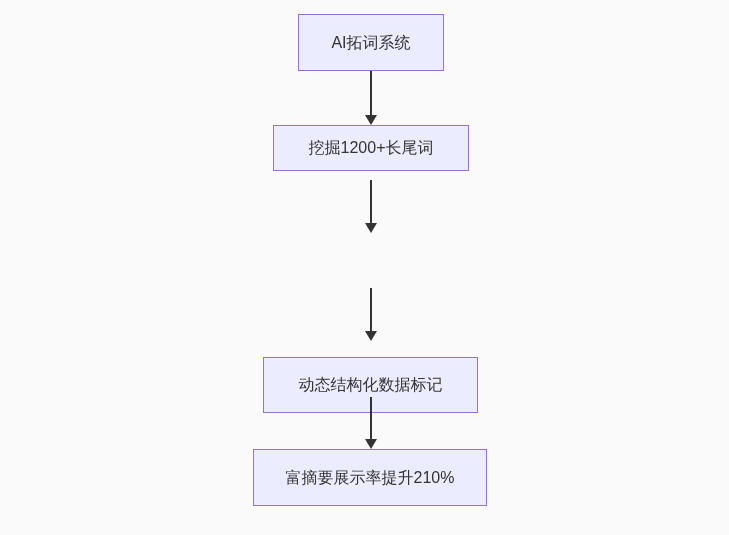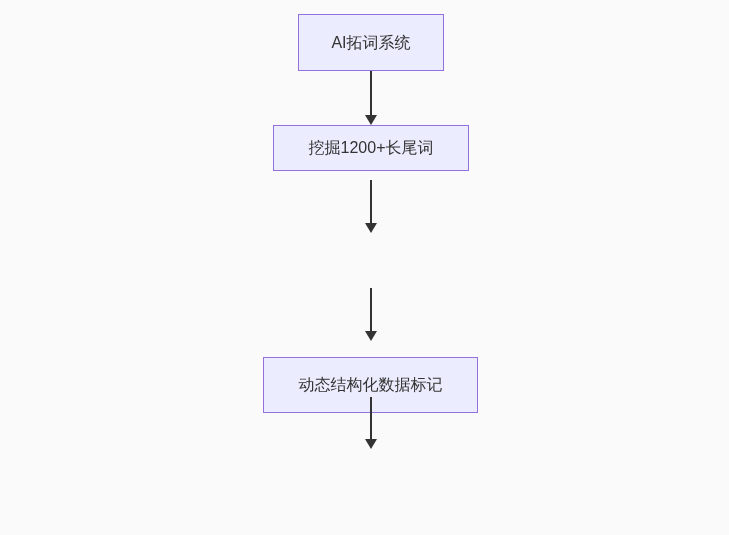--- a/index.html
+++ b/index.html
@@ -94,14 +94,17 @@
 
   <div class="node" id="node-3">
     <span>动态结构化数据标记</span>
   </div>
 
   <div class="edge" id="edge-3">
     <div class="edge-line"></div>
     <div class="edge-head"></div>
   </div>
 
+  <div class="node" id="node-4">
+    <span>富摘要展示率提升210%</span>
+  </div>
 
 </div>
 
 </body></html>

